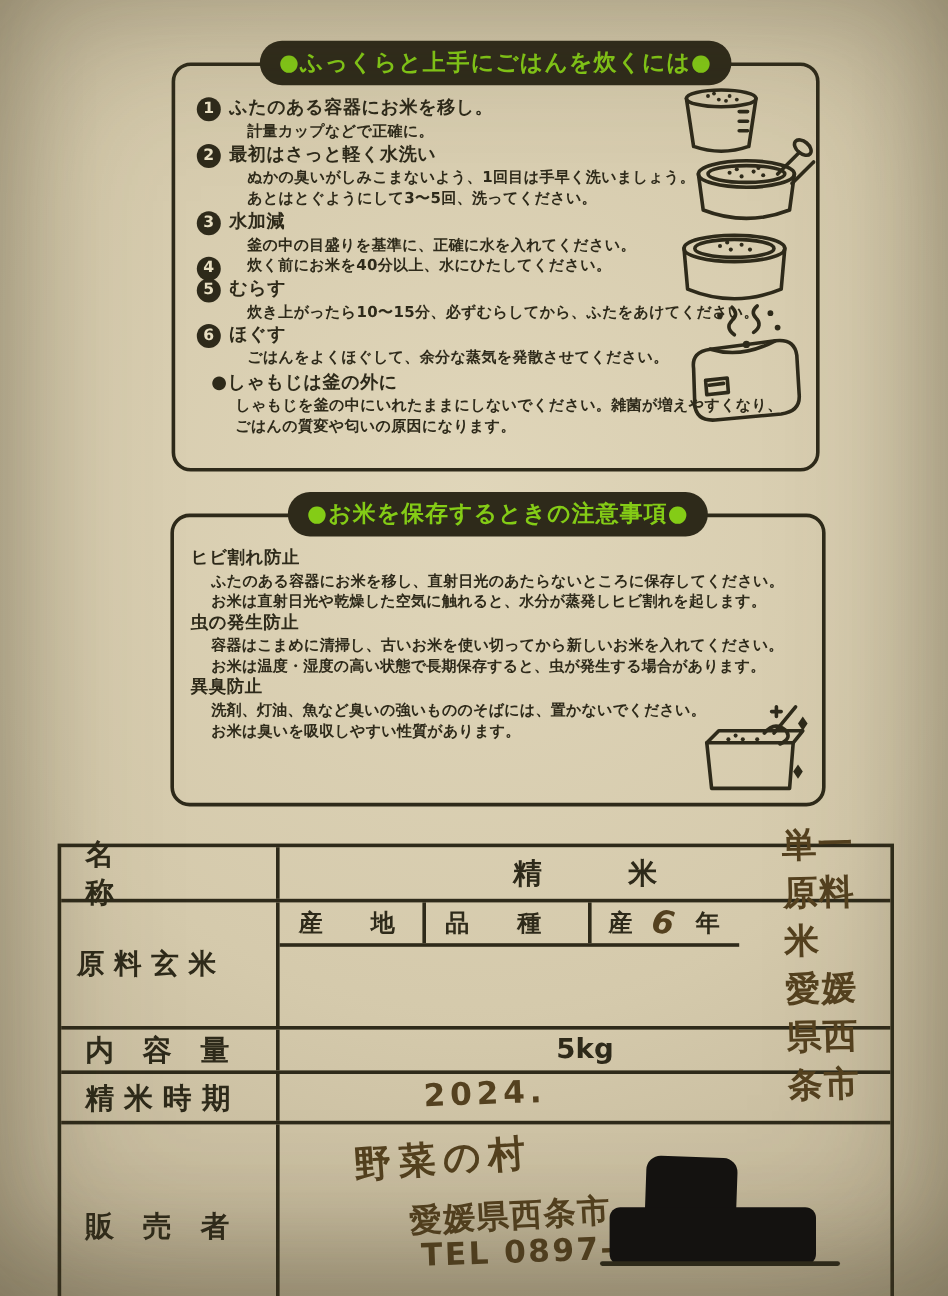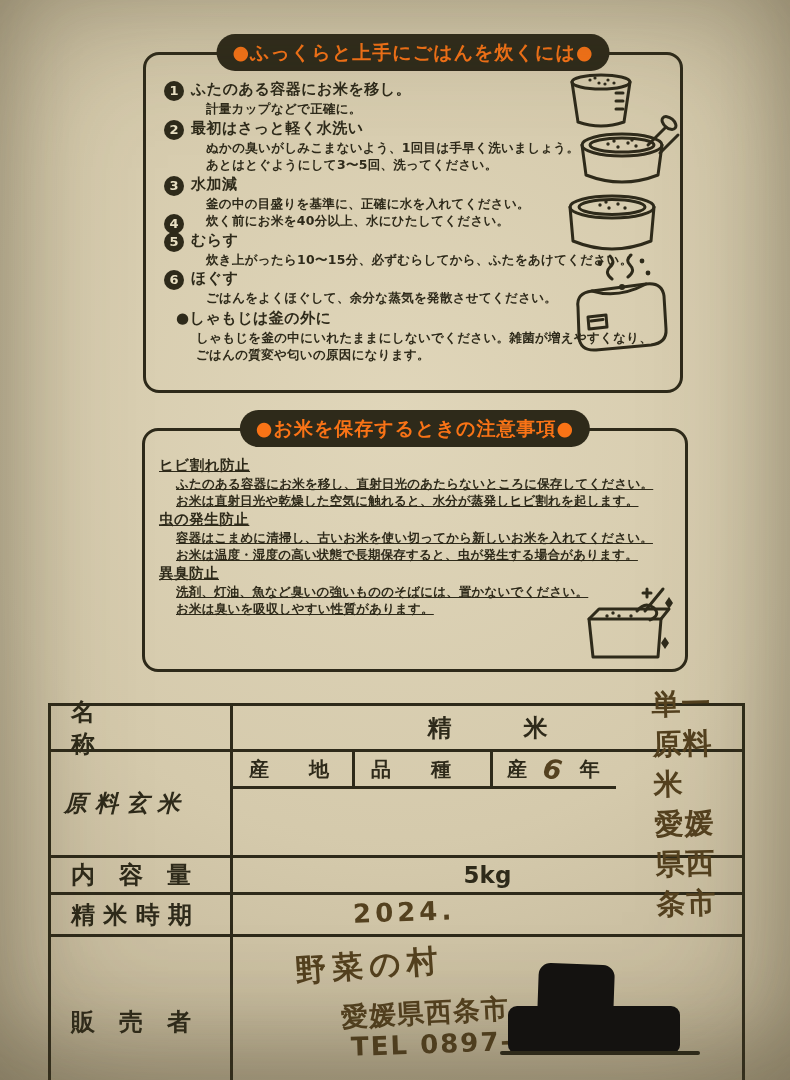--- a/index.html
+++ b/index.html
@@ -16,39 +16,39 @@
   #photo::after {
     content:""; position:absolute; inset:0; pointer-events:none;
     box-shadow: inset 0 0 140px rgba(72,62,40,.38), inset 0 -40px 80px rgba(60,52,34,.22);
   }
 
   .box {
     position:absolute; border:3.5px solid #2e2a1a; border-radius:16px;
   }
   .pill {
     position:absolute; top:-21px; left:50%; transform:translateX(-50%);
-    background:#2e2a1a; color:#f97316; font-weight:bold; font-size:19px;
+    background:#2e2a1a; color:#84cc16; font-weight:bold; font-size:19px;
     line-height:1; padding:9px 16px; border-radius:999px; white-space:nowrap;
     letter-spacing:1px;
   }
 
   #cook-box { left:143px; top:52px; width:540px; height:341px; }
   #cook-steps { padding:24px 10px 0 16px; position:relative; z-index:2; }
   .step { position:relative; padding-left:29px; }
   .step-num {
     position:absolute; left:2px; top:2px; width:20px; height:20px;
     background:#2e2a1a; color:#e8dfc2; border-radius:50%;
     font-size:13px; font-weight:bold; text-align:center; line-height:20px;
   }
   .step-title { font-weight:bold; font-size:15px; line-height:21px; letter-spacing:.5px; }
   .step-line  { font-weight:bold; font-size:12.5px; line-height:17.5px; padding-left:15px; letter-spacing:.3px; }
   .extra-title { font-weight:bold; font-size:15px; line-height:22px; letter-spacing:.5px; padding-left:6px; }
 
   #store-box { left:142px; top:428px; width:546px; height:244px; }
-  #store-secs { padding:24px 12px 13px 14px; position:relative; z-index:2;text-decoration:underline; }
+  #store-secs { padding:24px 12px 13px 14px; position:relative; z-index:2; }
   .sec-title { font-weight:bold; font-size:14.5px; line-height:20px; letter-spacing:.5px; }
   .sec-line  { font-weight:bold; font-size:12.5px; line-height:17px; padding-left:17px; letter-spacing:.2px; }
 
   .icon { position:absolute; z-index:1; }
   .icon svg { display:block; }
   .icon path, .icon ellipse, .icon line, .icon circle, .icon rect {
     stroke:#2e2a1a; fill:none; stroke-width:3; stroke-linecap:round; stroke-linejoin:round;
   }
   .icon .fill { fill:#2e2a1a; stroke:none; }
 
@@ -57,21 +57,21 @@
     position:absolute; left:48px; top:703px; width:697px; height:407px;
     border:3.5px solid #2e2a1a; display:flex; flex-direction:column;
   }
   .t-row { display:flex; border-top:3px solid #2e2a1a; }
   .t-row:first-child { border-top:none; }
   .t-label {
     width:182px; flex:none; border-right:3px solid #2e2a1a;
     display:flex; align-items:center; justify-content:space-between;
     font-weight:bold; font-size:24px; padding:0 20px; letter-spacing:0;
   }
-  .t-label.tight { padding:0 13px; font-size:23px;font-style:italic; }
+  .t-label.tight { padding:0 13px; font-size:23px; }
   .t-value { flex:1; display:flex; align-items:center; justify-content:center;
     font-weight:bold; font-size:24px; position:relative; }
 
   #row-name   { height:43px; }
   #row-raw    { height:106px; }
   #row-amount { height:37px; }
   #row-mill   { height:42px; }
   #row-seller { flex:1; }
 
   #raw-right { flex:1; display:flex; flex-direction:row; }

